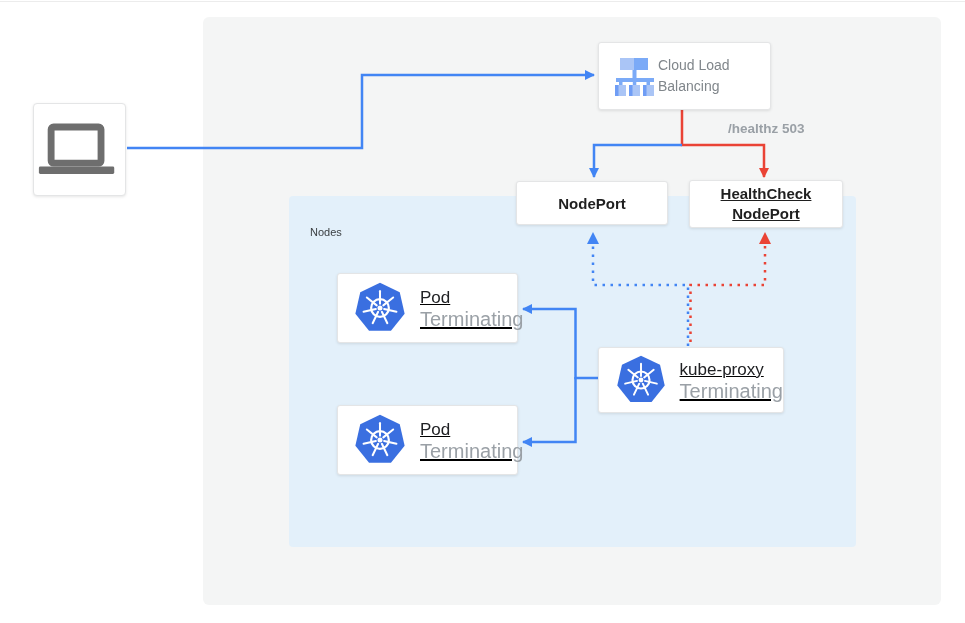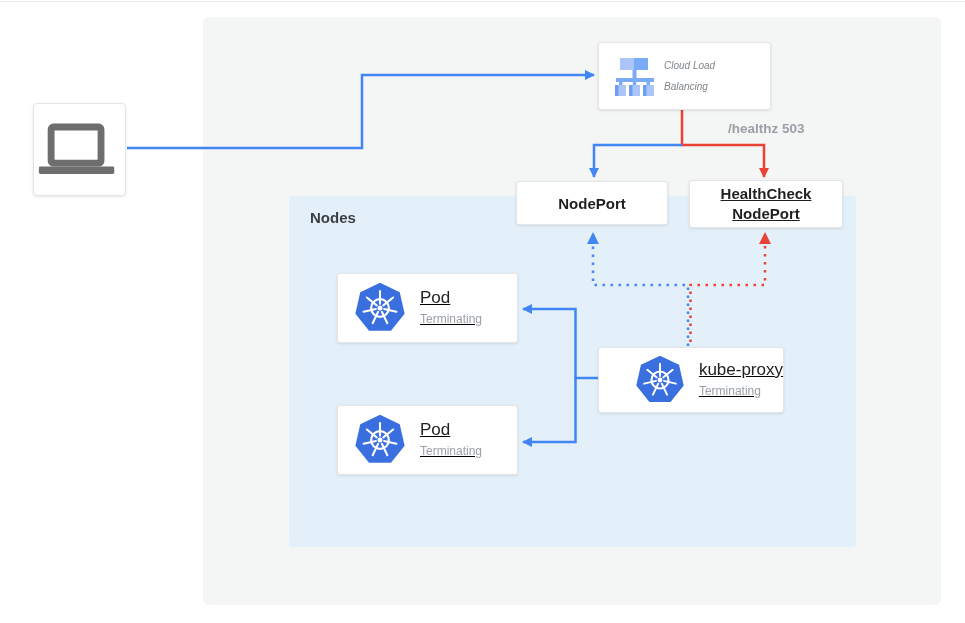--- a/index.html
+++ b/index.html
@@ -9,37 +9,37 @@
     --nodes-label:#3c4043; --card-border:#e4e5e6; --laptop-gray:#6e6e6e;
     --lb-light:#aac5f6; --lb-mid:#7baaf7; --lb-dark:#6f9df5;
   }
   *{margin:0;padding:0;box-sizing:border-box;}
   html,body{background:var(--page-bg);}
   body{font-family:"Liberation Sans","DejaVu Sans",sans-serif;}
   .canvas{position:relative;width:965px;height:623px;background:var(--page-bg);overflow:hidden;}
   .top-hairline{position:absolute;left:0;top:1px;width:965px;height:1px;background:#ececec;}
   .panel{position:absolute;left:203px;top:17px;width:738px;height:588px;background:var(--panel-bg);border-radius:6px;}
   .nodes{position:absolute;left:289px;top:196px;width:567px;height:351px;background:var(--nodes-bg);border-radius:4px;}
-  .nodes-label{position:absolute;left:310px;top:209px;font-size:15px;color:var(--nodes-label);font-weight:bold;}
+  .nodes-label{position:absolute;left:310px;top:226px;font-size:11px;color:var(--nodes-label);}
   .card{position:absolute;background:#fff;border:1px solid var(--card-border);border-radius:3px;box-shadow:0 1px 3px rgba(0,0,0,0.10);}
   .laptop-card{left:33px;top:103px;width:93px;height:93px;display:flex;align-items:center;justify-content:center;border-radius:4px;}
   .clb-card{left:598px;top:42px;width:173px;height:68px;display:flex;align-items:center;}
   .clb-icon{margin-left:13px;flex:0 0 auto;}
-  .clb-label{margin-left:6px;width:96px;font-size:10px;line-height:21px;color:var(--label-gray);font-style:italic;}
+  .clb-label{margin-left:0;width:96px;font-size:14px;line-height:21px;color:var(--label-gray);}
   .port-card{display:flex;align-items:center;justify-content:center;text-align:center;font-weight:bold;font-size:15px;color:#1f1f1f;}
   .nodeport-card{left:516px;top:181px;width:152px;height:44px;}
   .hcnp-card{left:689px;top:180px;width:154px;height:48px;line-height:20px;flex-direction:column;text-decoration:underline;}
   .entity-card{display:flex;align-items:center;}
   .pod1-card{left:337px;top:273px;width:181px;height:70px;}
   .pod2-card{left:337px;top:405px;width:181px;height:70px;}
   .kproxy-card{left:598px;top:347px;width:186px;height:66px;justify-content:flex-end;}
   .entity-icon{margin-left:15px;flex:0 0 auto;}
   .entity-text{margin-left:13px;text-decoration:underline;}
   .entity-title{font-size:17px;color:var(--text-dark);line-height:23px;}
-  .entity-sub{font-size:12px;color:var(--text-gray);line-height:21px;}
+  .entity-sub{font-size:20px;color:var(--text-gray);line-height:21px;}
   .healthz{position:absolute;left:728px;top:121px;font-size:13.5px;font-weight:bold;color:var(--text-gray);}
   svg.overlay{position:absolute;left:0;top:0;pointer-events:none;}
   .line-blue{stroke:var(--blue);fill:none;stroke-width:2.5;}
   .line-red{stroke:var(--red);fill:none;stroke-width:2.5;}
   .dotted{stroke-dasharray:2.5 5.5;}
   .fill-blue{fill:var(--blue);}
   .fill-red{fill:var(--red);}
   .hidden-defs{position:absolute;width:0;height:0;overflow:hidden;}
 </style>
 </head>

